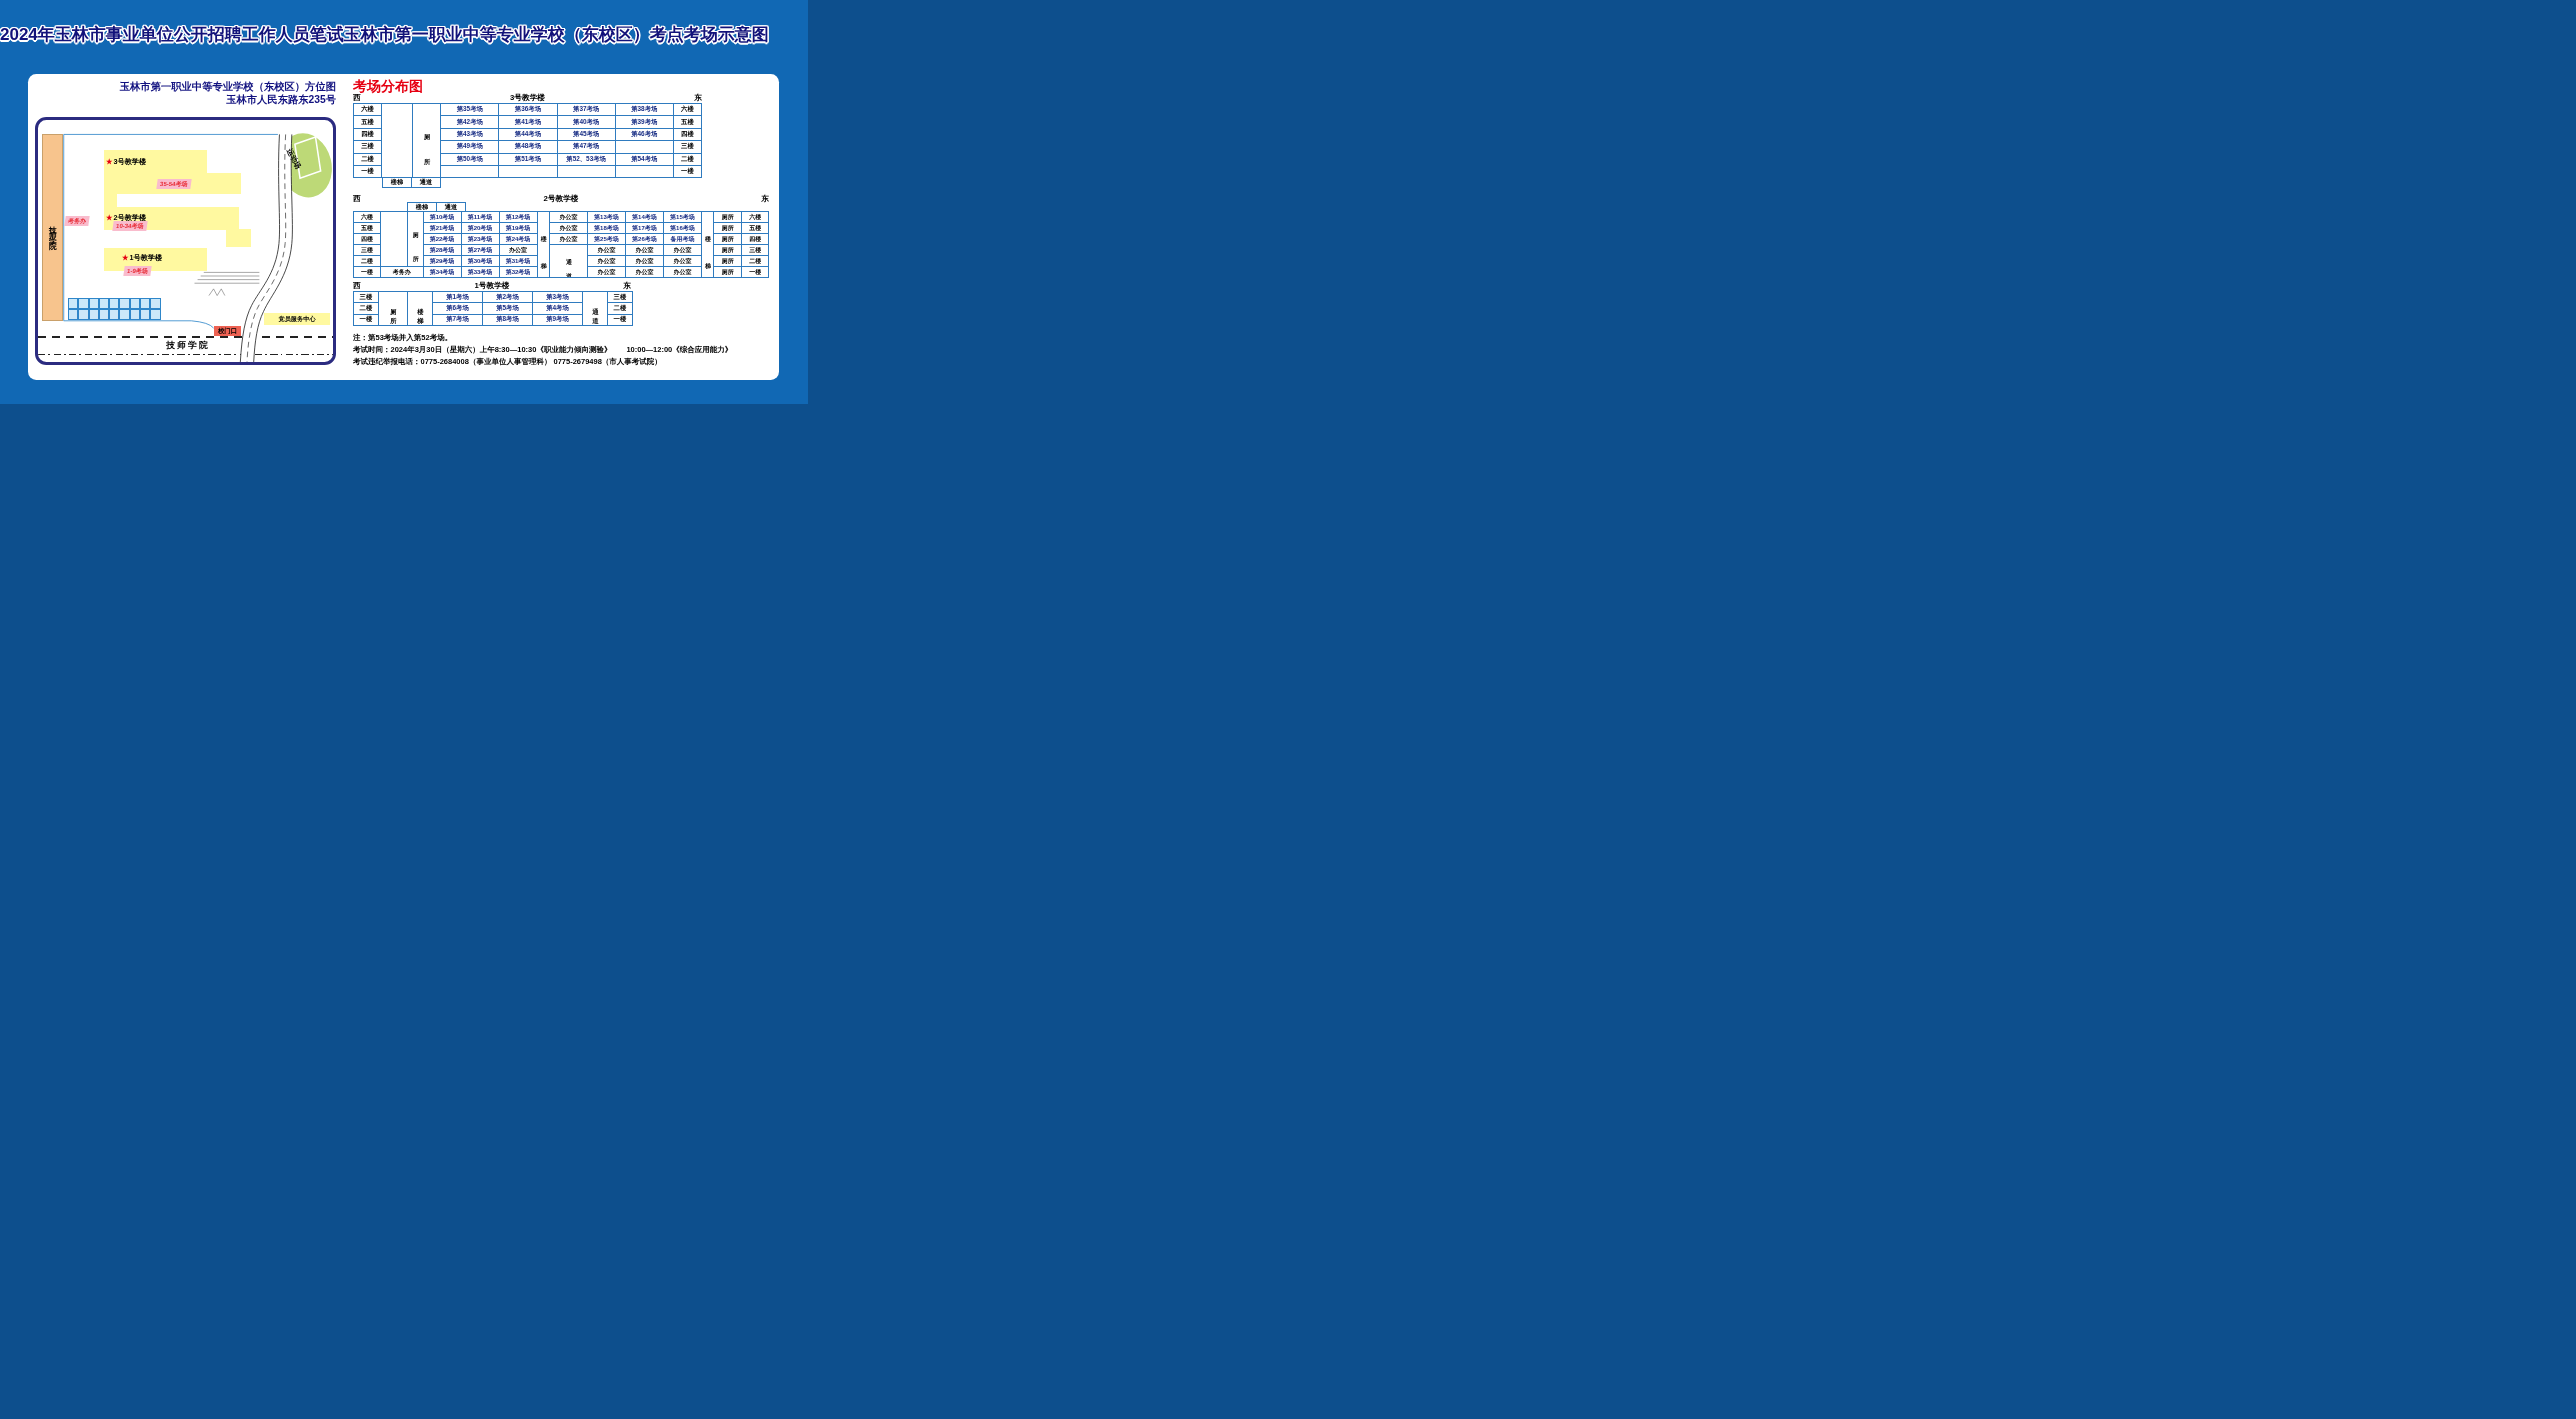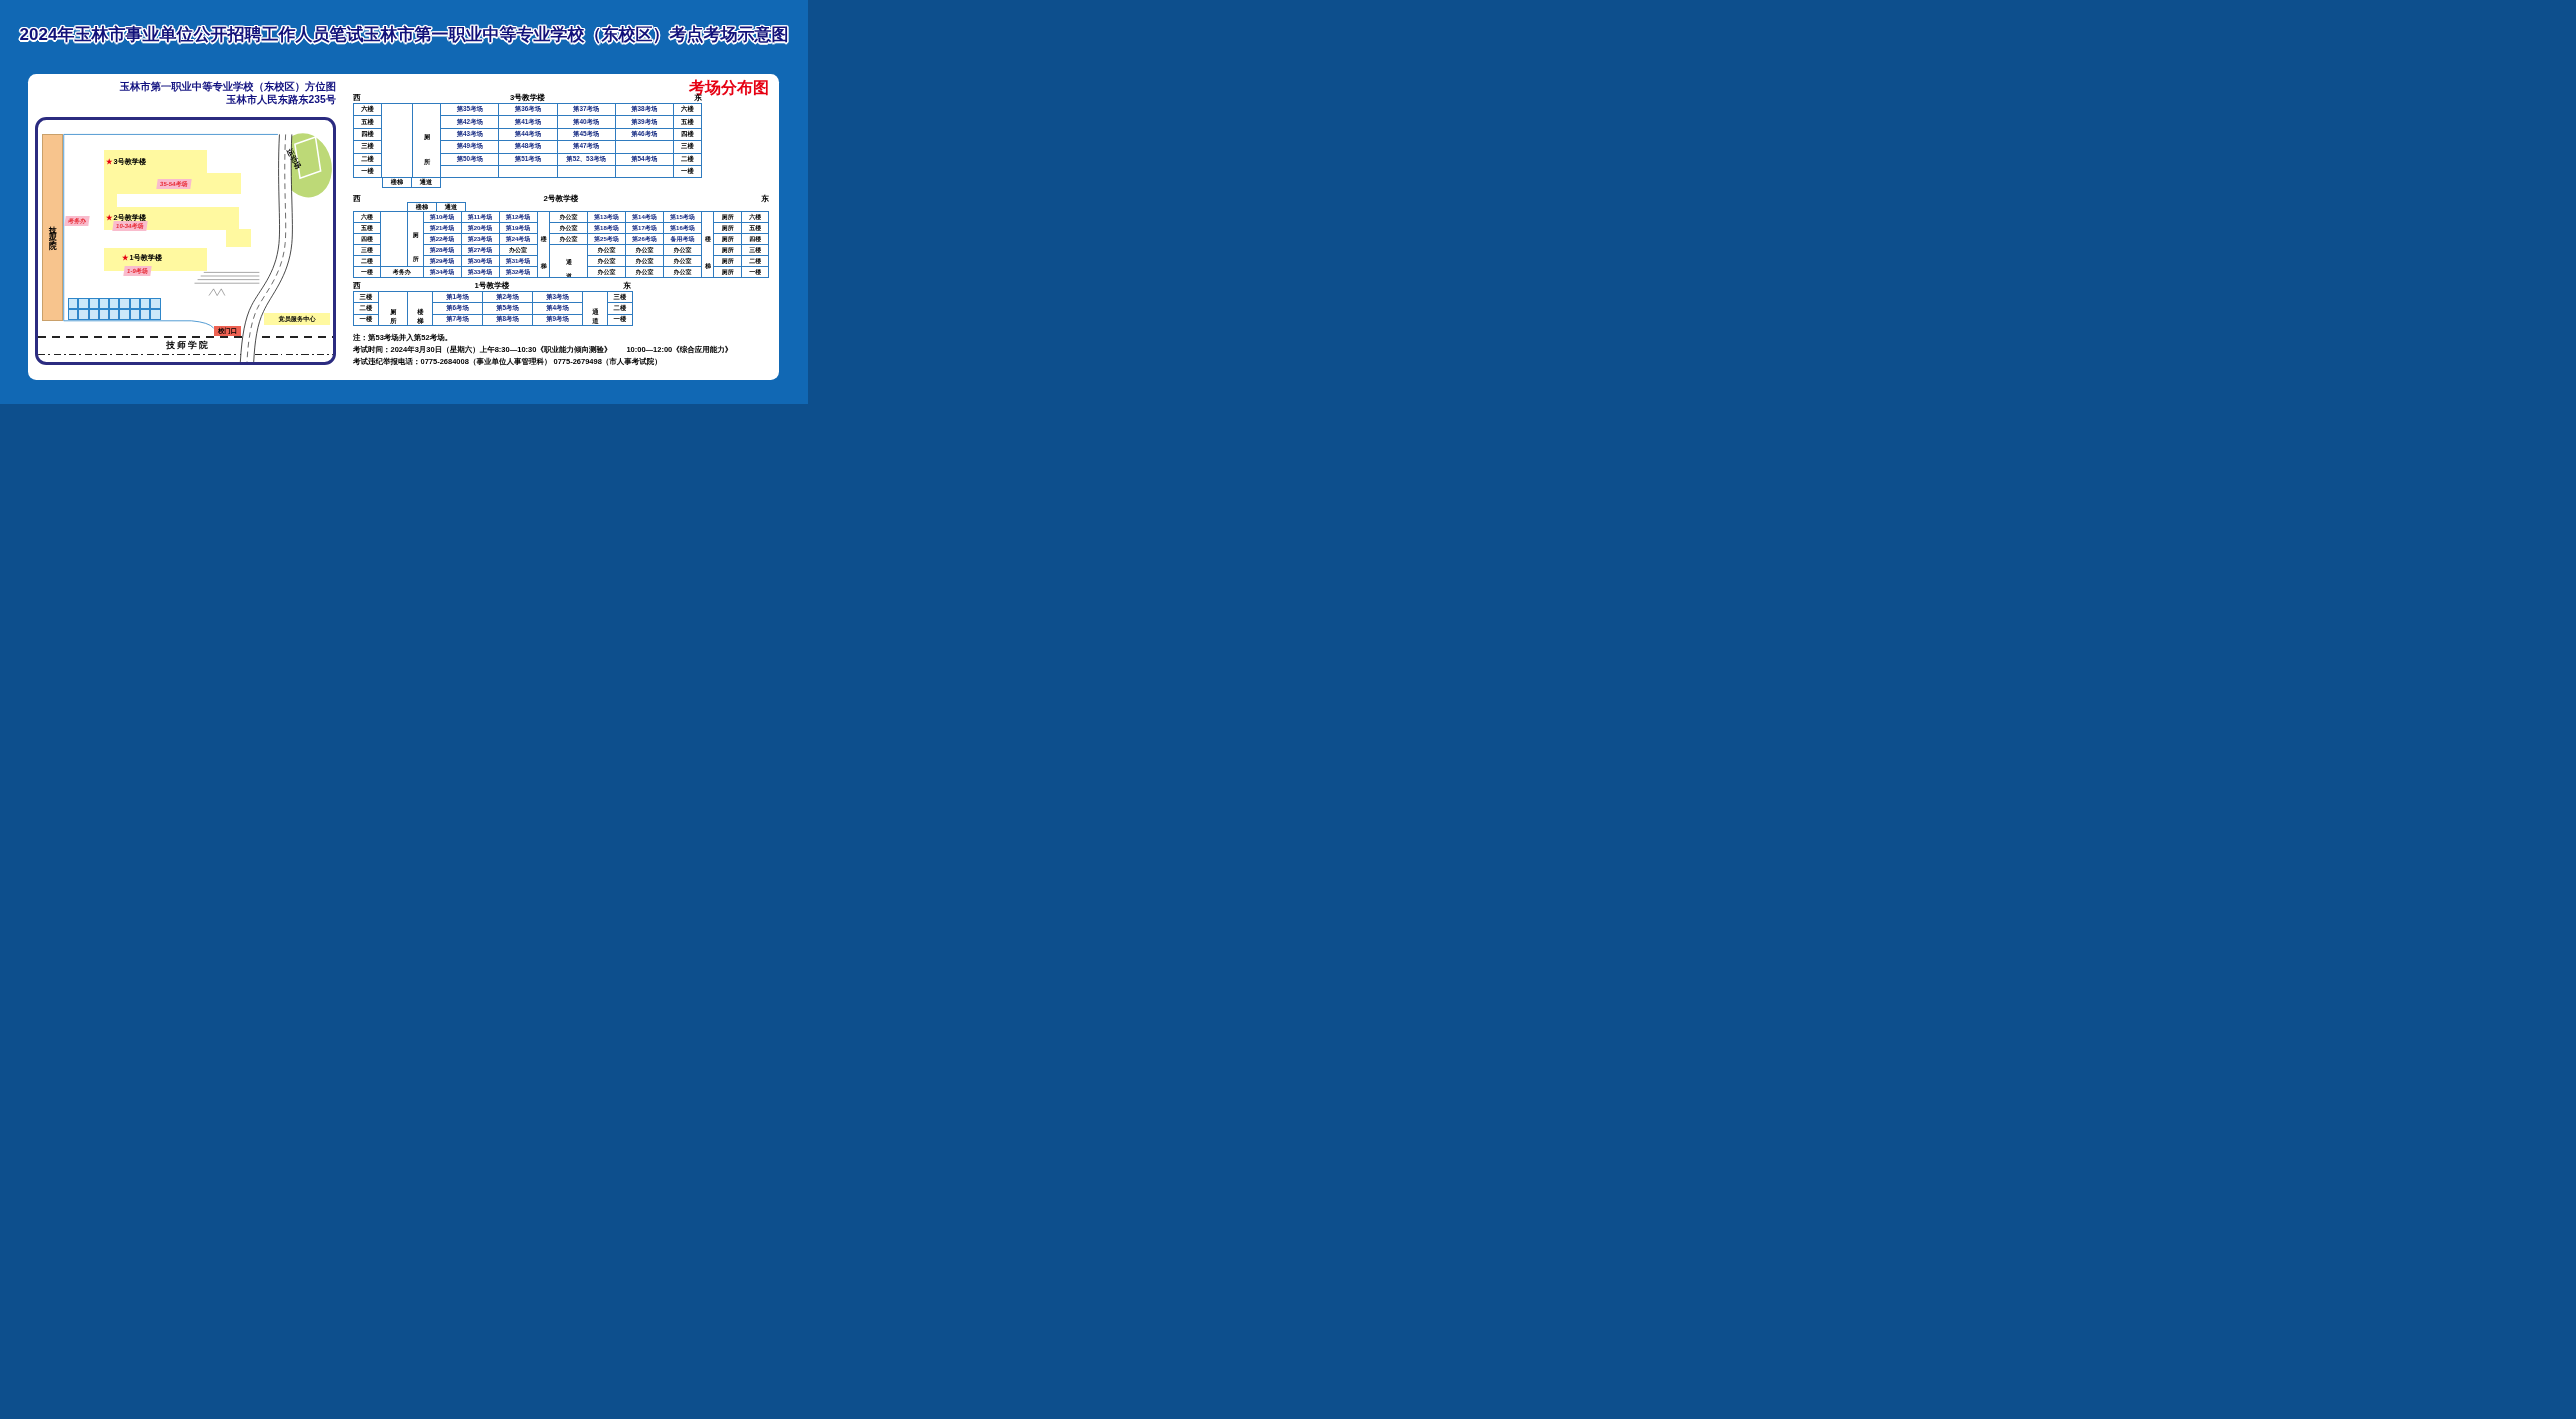--- a/index.html
+++ b/index.html
@@ -1,20 +1,20 @@
 <!DOCTYPE html>
 <html style="font-size:8.2px"><head>
 <meta charset="utf-8">
 <style>
   * { margin:0; padding:0; box-sizing:border-box; }
   body { font-family:"Liberation Sans", sans-serif; background:#0d4f8d; }
   .page { position:relative; width:808px; height:404px; background:#1168b4; overflow:hidden; }
 
   .main-title {
-    position:absolute; top:23px; left:0; width:100%; text-align:center;
+    position:absolute; top:23px; left:0; width:100%; 
     font-size:17px; font-weight:900; color:#12127a; letter-spacing:0px; white-space:nowrap;
     text-shadow:-1px -1px 0 #fff, 1px -1px 0 #fff, -1px 1px 0 #fff, 1px 1px 0 #fff,
                 -1.5px 0 0 #fff, 1.5px 0 0 #fff, 0 -1.5px 0 #fff, 0 1.5px 0 #fff;
   }
 
   .panel { position:absolute; left:28px; top:74px; width:751px; height:306px; background:#fff; border-radius:8.2px; }
 
   
   .map-heading { position:absolute; left:35px; top:80px; width:301px; text-align:right;
     color:#121280; font-weight:bold; font-size:10.3px; line-height:13.4px; }
@@ -41,22 +41,22 @@
   .party { left:226px; top:193px; width:66px; height:12.4px; background:#fff9a0; color:#000;
     font-weight:bold; font-size:6.2px; text-align:center; line-height:12.4px; z-index:3; }
   .dash1 { left:0; top:216px; width:295px; height:1.5px;
     background:repeating-linear-gradient(90deg,#222 0 8.2px,transparent 8.2px 14px); z-index:1; }
   .dash2 { left:0; top:234px; width:295px; height:1px;
     background:repeating-linear-gradient(90deg,#222 0 7.2px,transparent 7.2px 10.3px,#222 10.3px 12px,transparent 12px 15.5px); z-index:1; }
   .roadname { left:52px; top:220px; width:196px; text-align:center; font-size:8.8px;
     font-weight:bold; color:#000; letter-spacing:2.1px; z-index:3; }
 
   
-  .dist-title { position:absolute; left:353px; top:78px; width:416px; text-align:right;
-    color:#e60012; font-weight:bold; font-size:16px; }
+  .dist-title { position:absolute; left:353px; top:78px; width:416px; text-align:left;
+    color:#e60012; font-weight:bold; font-size:14px; }
   .thead { position:absolute; display:flex; justify-content:space-between; align-items:center;
     font-size:7.7px; font-weight:bold; color:#000; }
   .tbl { position:absolute; border-collapse:collapse; table-layout:fixed; background:#fff; }
   .tbl td { border:1px solid #2f7bbf; text-align:center; vertical-align:middle;
     font-weight:bold; font-size:6.4px; color:#000; padding:0; overflow:hidden; }
   .t3 tr { height:12.4px; }
   .t2 tr { height:11px; }
   .t2 td { font-size:6px; }
   .t1 tr { height:11.3px; }
   .small td { height:8.8px; font-size:6.2px; }

